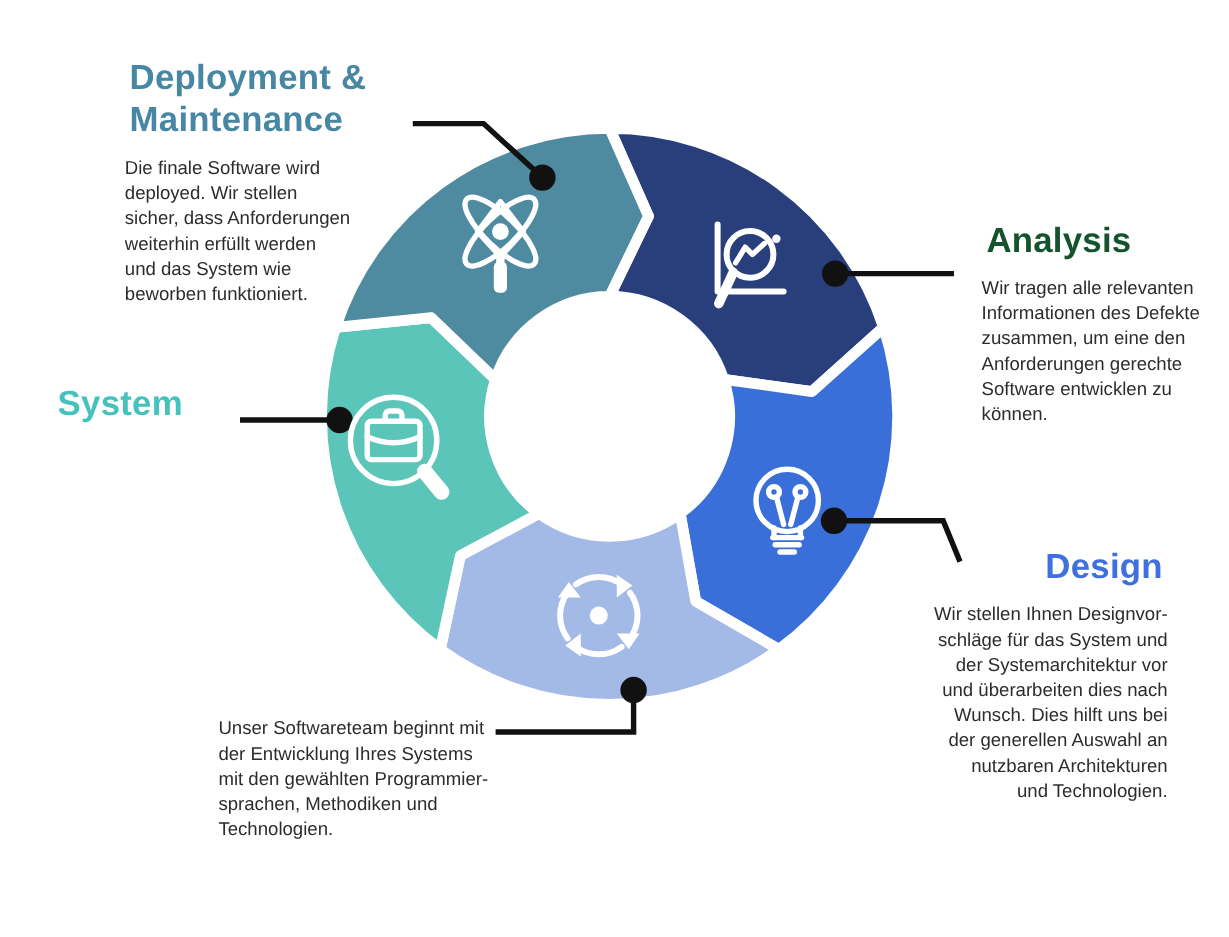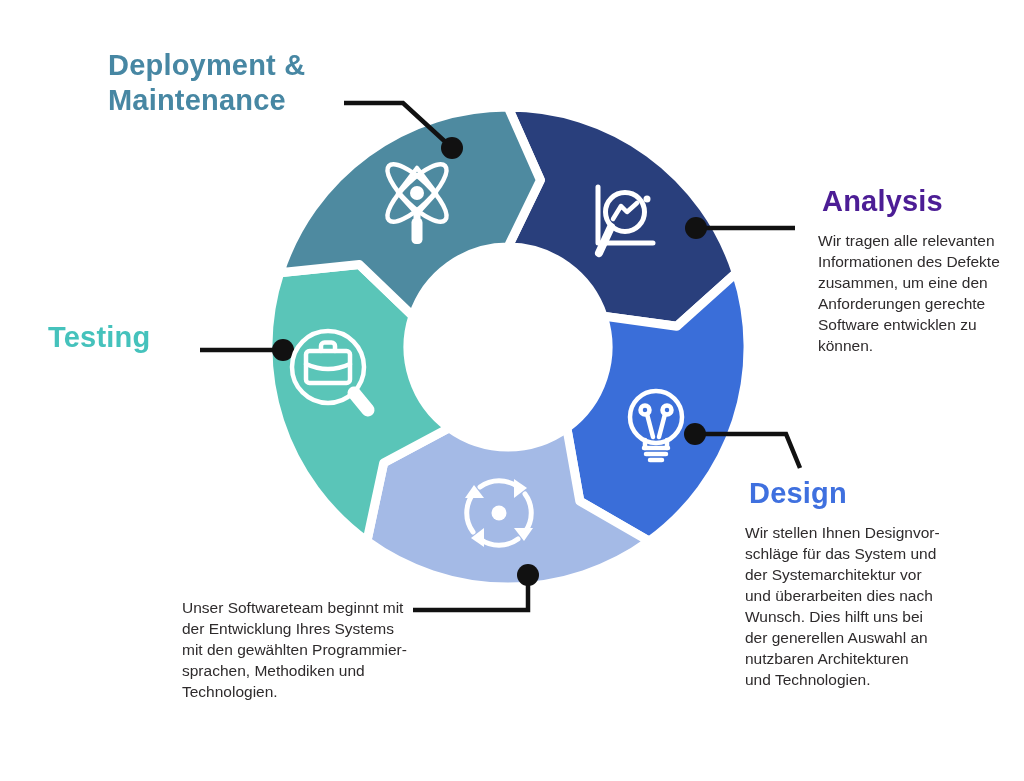--- a/index.html
+++ b/index.html
@@ -13,21 +13,21 @@
     margin:4px;font-size:29px;font-weight:700;line-height:1.22;
     white-space:pre-line;letter-spacing:.2px;
   }
   .callout p{
     margin:11px 0 0;font-size:15.5px;line-height:21px;
     color:#2e2b2c;white-space:pre-line;
   }
   #co-deployment{left:104px;top:44px;width:255px;}
   #co-analysis{left:818px;top:180px;width:206px;}
   #co-testing{left:44px;top:316px;width:245px;}
-  #co-design{left:745px;top:472px;width:228px;}
+  #co-design{left:745px;top:452px;width:228px;text-align:right;}
   #co-design p{}
   #co-development{left:182px;top:586px;width:275px;}
 </style>
 </head>
 <body>
 
 <div class="canvas">
 
   <svg class="diagram-svg" width="1024" height="781" viewBox="0 0 1024 781">
       <path d="M 508.0 107.0 A 240 240 0 0 1 736.3 272.8 L 676.7 326.3 L 603.1 316.1 A 100 100 0 0 0 508.0 247.0 L 540.4 180.1 Z" fill="#293f7c" stroke="#ffffff" stroke-width="9" stroke-linejoin="round"></path>
@@ -92,34 +92,40 @@
       <path d="M 0,-37 L 19,-12 L 0,9 L -19,-12 Z"></path>
       <circle cx="0" cy="-12" r="7" fill="#ffffff" stroke="none"></circle>
       <rect x="-3.5" y="6" width="7" height="8" fill="#ffffff" stroke="none"></rect>
       <rect x="-5.5" y="13" width="11" height="26" rx="4.5" fill="#ffffff" stroke="none"></rect>
       </g>
     </svg>
 
   <div class="callout" id="co-deployment">
     <h2 style="color: rgb(71, 135, 163);">Deployment &amp;
 Maintenance</h2>
+    <p>Die finale Software wird
+deployed. Wir stellen
+sicher, dass Anforderungen
+weiterhin erfüllt werden
+und das System wie
+beworben funktioniert.</p>
   </div>
 
   <div class="callout" id="co-analysis">
-    <h2 style="color: #4c1d95;">Analysis</h2>
+    <h2 style="color: #14532d;">Analysis</h2>
     <p>Wir tragen alle relevanten
 Informationen des Defekte
 zusammen, um eine den
 Anforderungen gerechte
 Software entwicklen zu
 können.</p>
   </div>
 
   <div class="callout" id="co-testing">
-    <h2 style="color: rgb(69, 194, 188);">Testing</h2>
+    <h2 style="color: rgb(69, 194, 188);">System</h2>
   </div>
 
   <div class="callout" id="co-design">
     <h2 style="color: rgb(63, 112, 223);">Design</h2>
     <p>Wir stellen Ihnen Designvor-
 schläge für das System und
 der Systemarchitektur vor
 und überarbeiten dies nach
 Wunsch. Dies hilft uns bei
 der generellen Auswahl an

